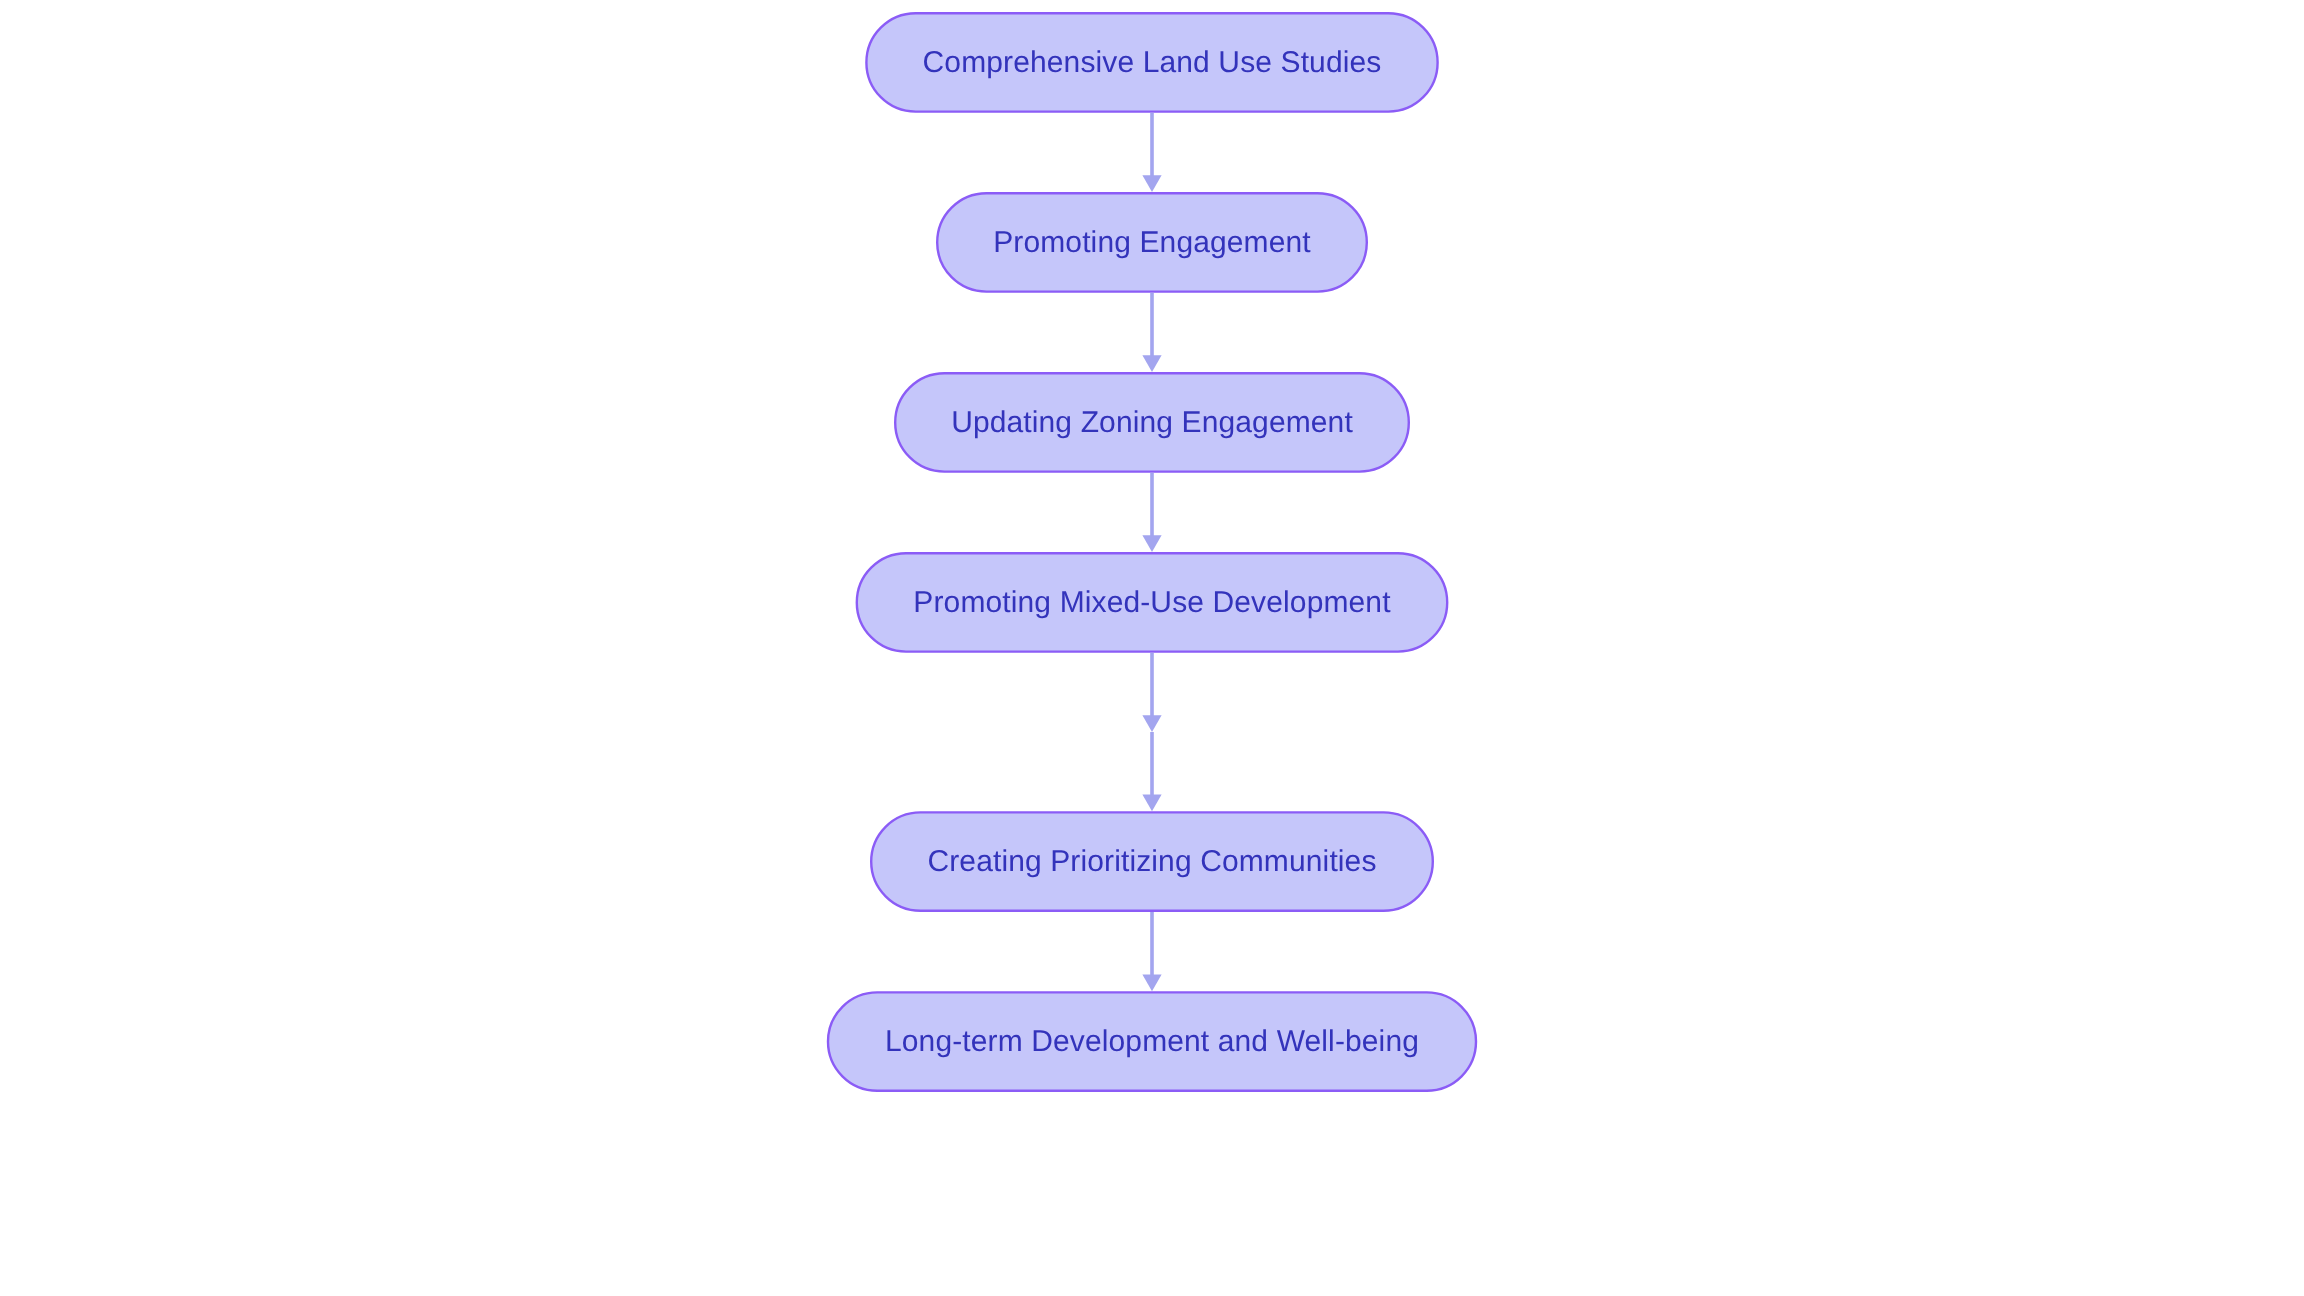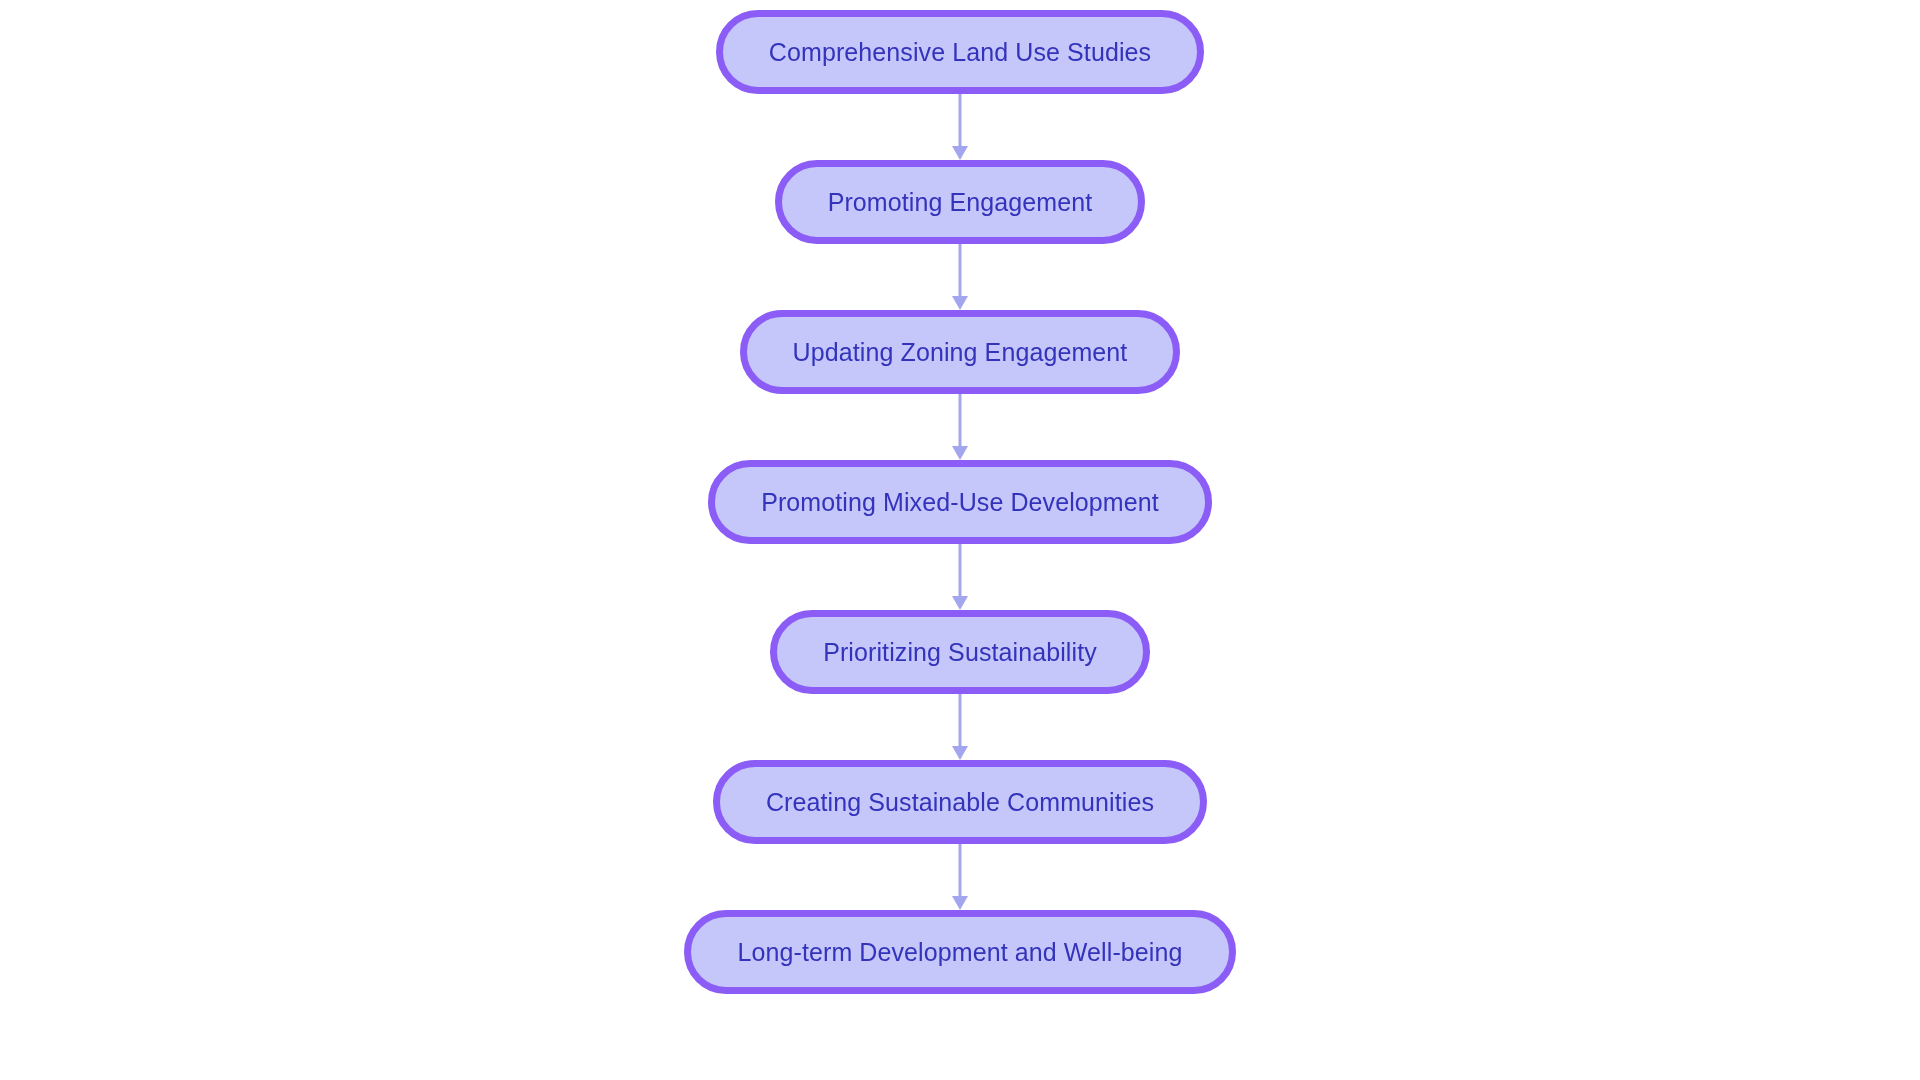--- a/index.html
+++ b/index.html
@@ -29,21 +29,21 @@
     flex-direction: column;
     align-items: center;
   }
 
   .node {
     box-sizing: border-box;
     display: flex;
     align-items: center;
     justify-content: center;
     background: #c5c6fa;
-    border: 7px solid #8b5cf6;
+    border: 2px solid #8b5cf6;
     border-radius: 9999px;
     height: 84px;
     padding: 0 46px;
     flex: none;
   }
 
   .node-label {
     color: #3333bb;
     font-size: 25px;
     font-weight: 400;
@@ -120,31 +120,28 @@
 
     <div class="node">
       <span class="node-label">Promoting Mixed-Use Development</span>
     </div>
 
     <div class="connector">
       <div class="connector-line"></div>
       <div class="connector-head"></div>
     </div>
 
-    <div class="node">
-      <span class="node-label">Prioritizing Sustainability</span>
-    </div>
 
     <div class="connector">
       <div class="connector-line"></div>
       <div class="connector-head"></div>
     </div>
 
     <div class="node">
-      <span class="node-label">Creating Sustainable Communities</span>
+      <span class="node-label">Creating Prioritizing Communities</span>
     </div>
 
     <div class="connector">
       <div class="connector-line"></div>
       <div class="connector-head"></div>
     </div>
 
     <div class="node">
       <span class="node-label">Long-term Development and Well-being</span>
     </div>

